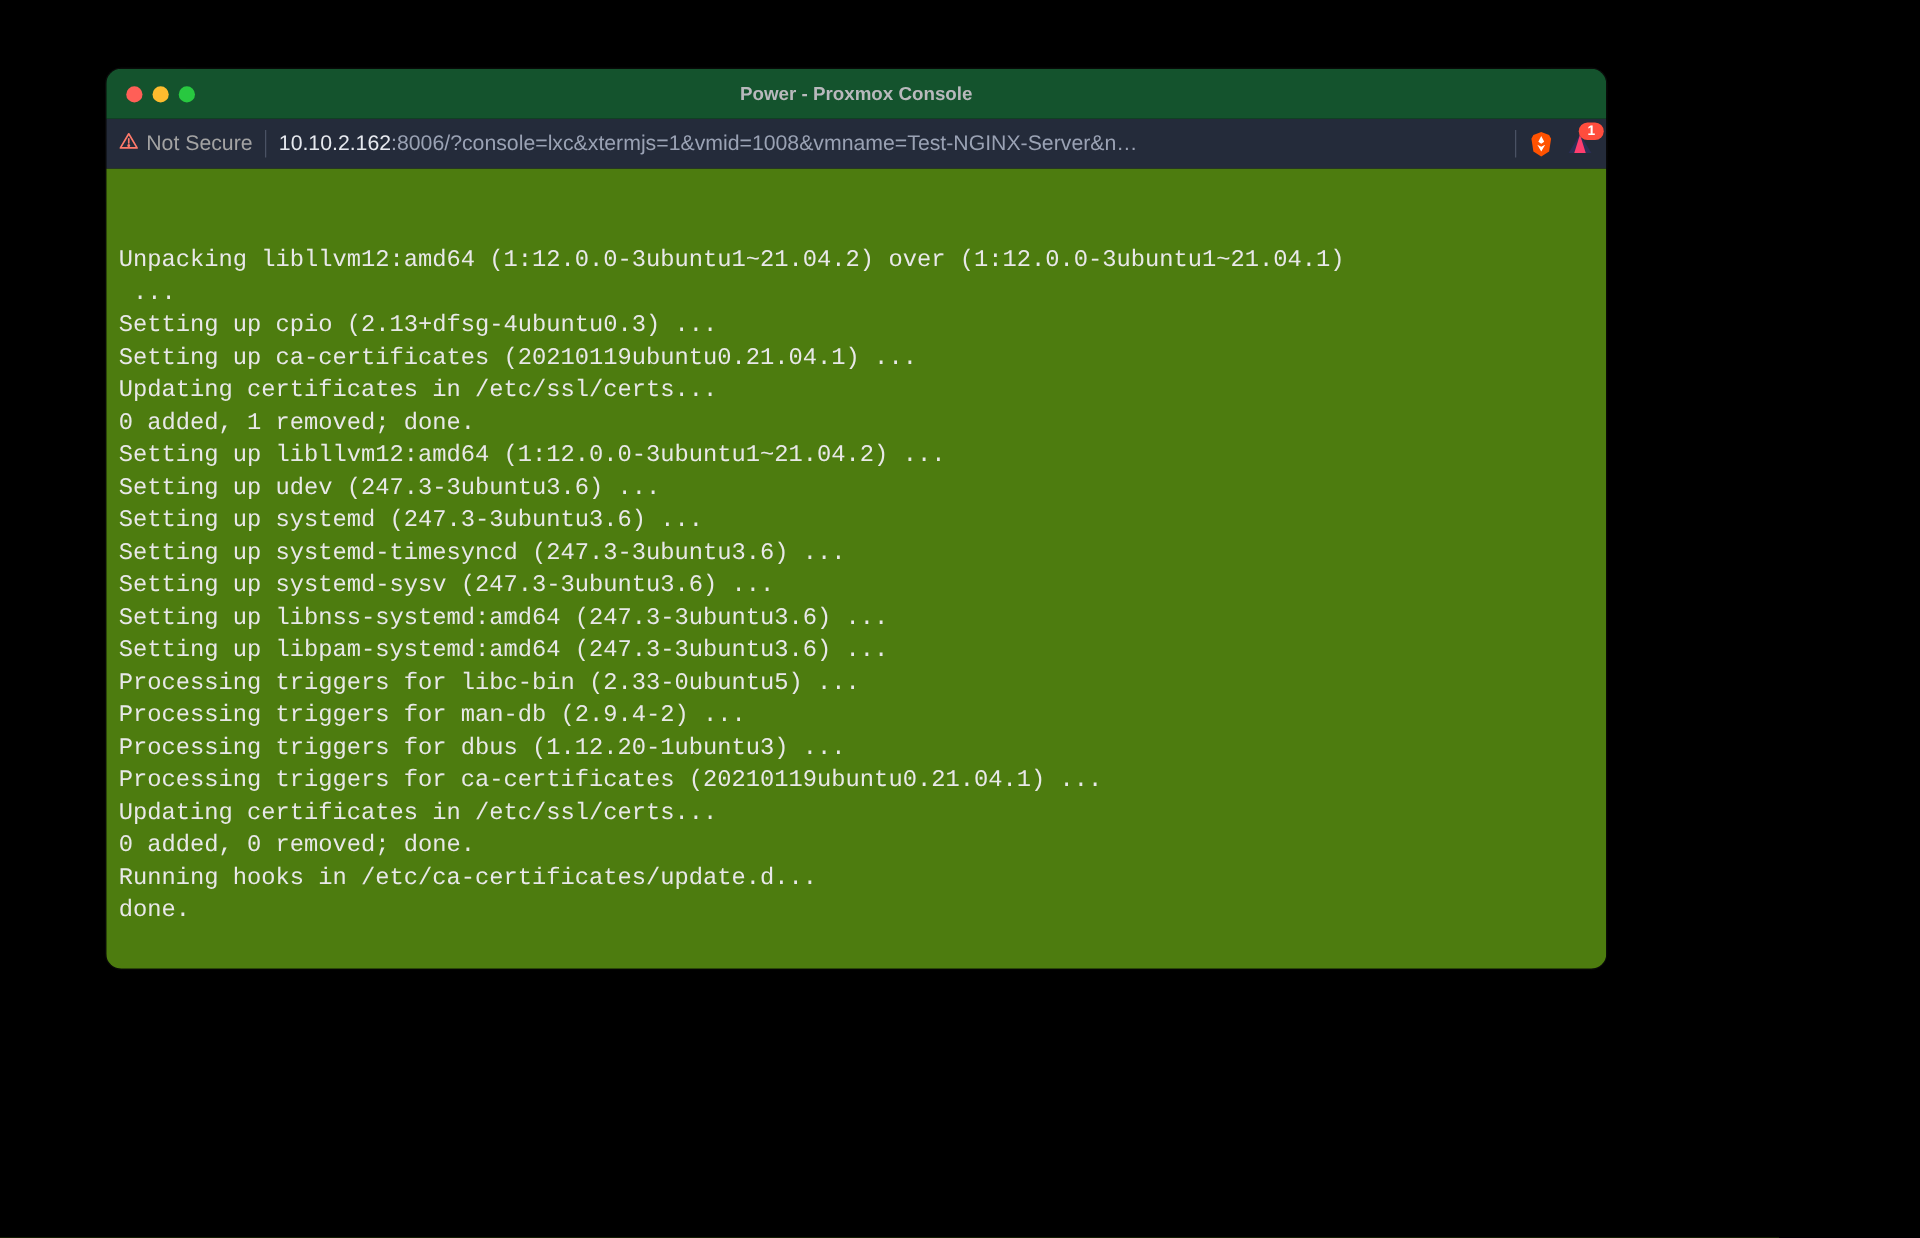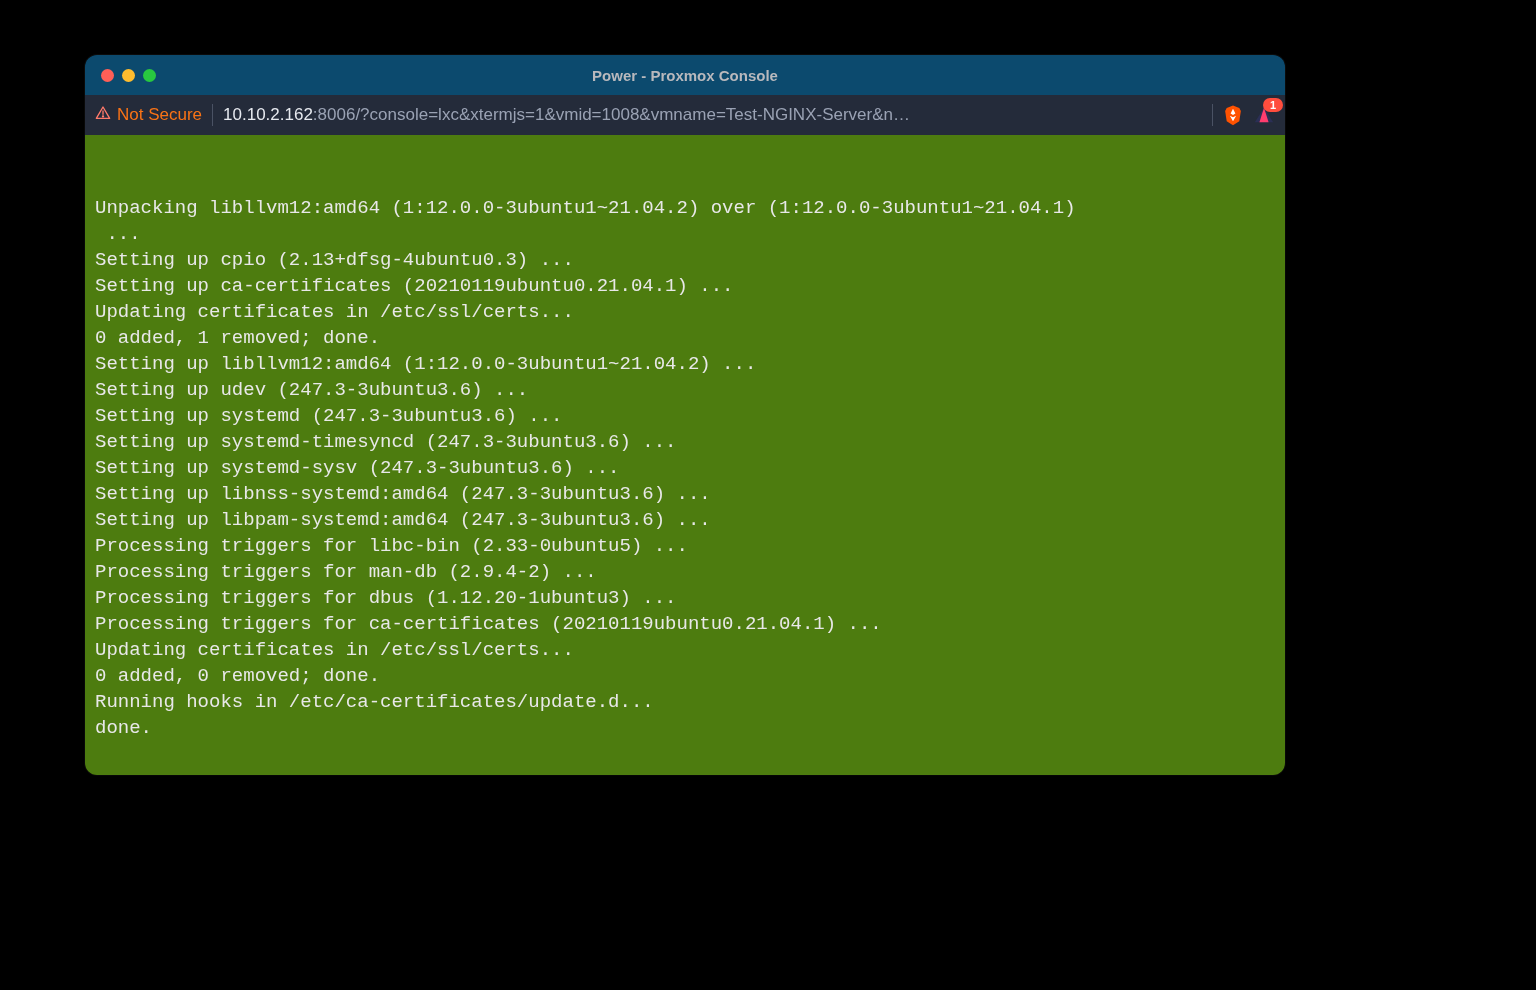--- a/index.html
+++ b/index.html
@@ -19,21 +19,21 @@
     height: 720px;
     background: #000;
     border-radius: 12px;
     box-shadow: 0 30px 80px rgba(0,0,0,.8), 0 0 0 1px rgba(255,255,255,.05);
     overflow: hidden;
     display: flex;
     flex-direction: column;
   }
   .titlebar {
     height: 40px;
-    background: #0c4a6e;
+    background: #14532d;
     display: flex;
     align-items: center;
     position: relative;
     flex-shrink: 0;
   }
   .traffic-lights {
     display: flex;
     gap: 8px;
     padding-left: 16px;
   }
@@ -58,21 +58,21 @@
     height: 40px;
     background: #242b3a;
     display: flex;
     align-items: center;
     padding: 0 10px;
     gap: 10px;
     flex-shrink: 0;
     font-size: 17px;
   }
   .not-secure {
-    color: #f97316;
+    color: #a3a3a3;
     display: flex;
     align-items: center;
     gap: 6px;
     white-space: nowrap;
   }
   .divider {
     width: 1px;
     height: 22px;
     background: #4a5264;
   }

